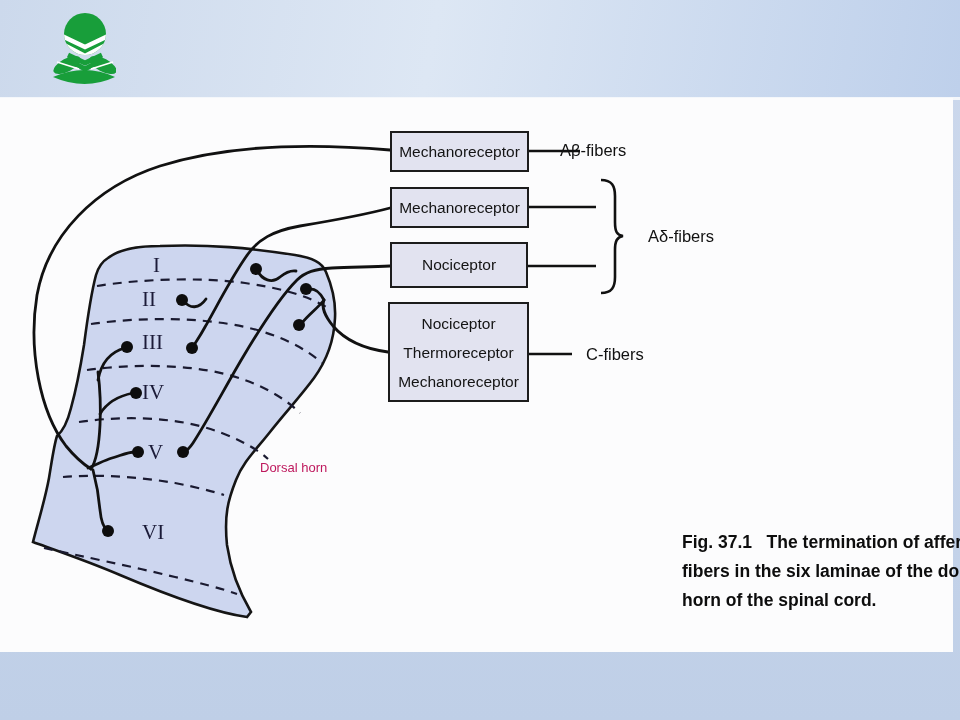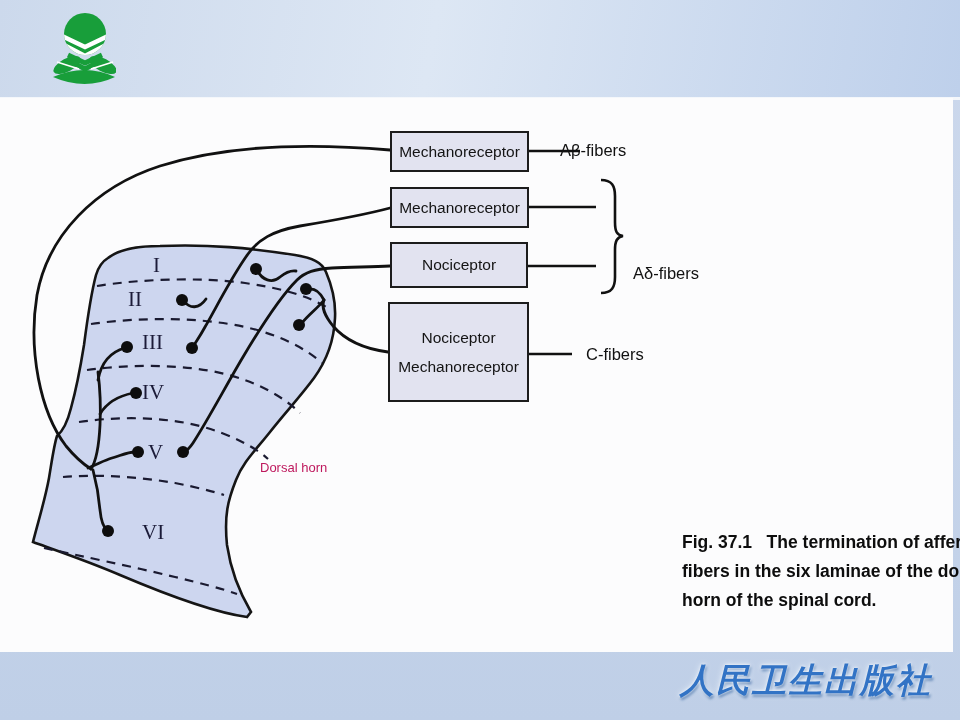--- a/index.html
+++ b/index.html
@@ -169,38 +169,38 @@
       <span>Mechanoreceptor</span>
     </div>
     <div class="rbox" style="left:390px;top:89px;width:139px;height:41px;">
       <span>Mechanoreceptor</span>
     </div>
     <div class="rbox" style="left:390px;top:144px;width:138px;height:46px;">
       <span>Nociceptor</span>
     </div>
     <div class="rbox multi" style="left:388px;top:204px;width:141px;height:100px;">
       <span>Nociceptor</span>
+      <span>Thermoreceptor</span>
       <span>Mechanoreceptor</span>
     </div>
 
     <div class="fiber-label" style="left:560px;top:43px;">Aβ-fibers</div>
-    <div class="fiber-label" style="left:633px;top:129px;margin-top:37px;">Aδ-fibers</div>
+    <div class="fiber-label" style="left:648px;top:129px;">Aδ-fibers</div>
     <div class="fiber-label" style="left:586px;top:247px;">C-fibers</div>
 
     <span class="numeral" style="left:153px;top:155px;">I</span>
-    <span class="numeral" style="left:128px;top:189px;">II</span>
+    <span class="numeral" style="left:142px;top:189px;">II</span>
     <span class="numeral" style="left:142px;top:232px;">III</span>
     <span class="numeral" style="left:142px;top:282px;">IV</span>
     <span class="numeral" style="left:148px;top:342px;">V</span>
     <span class="numeral" style="left:142px;top:422px;">VI</span>
 
     <div class="region-label" style="left:260px;top:362px;">Dorsal horn</div>
 
     <div class="caption">
       <div>Fig. 37.1   The termination of afferent</div>
       <div>fibers in the six laminae of the dorsal</div>
       <div>horn of the spinal cord.</div>
     </div>
   </div>
 
-  <div class="publisher">人民卫生出版社</div>
 
 </div>
 
 </body></html>

